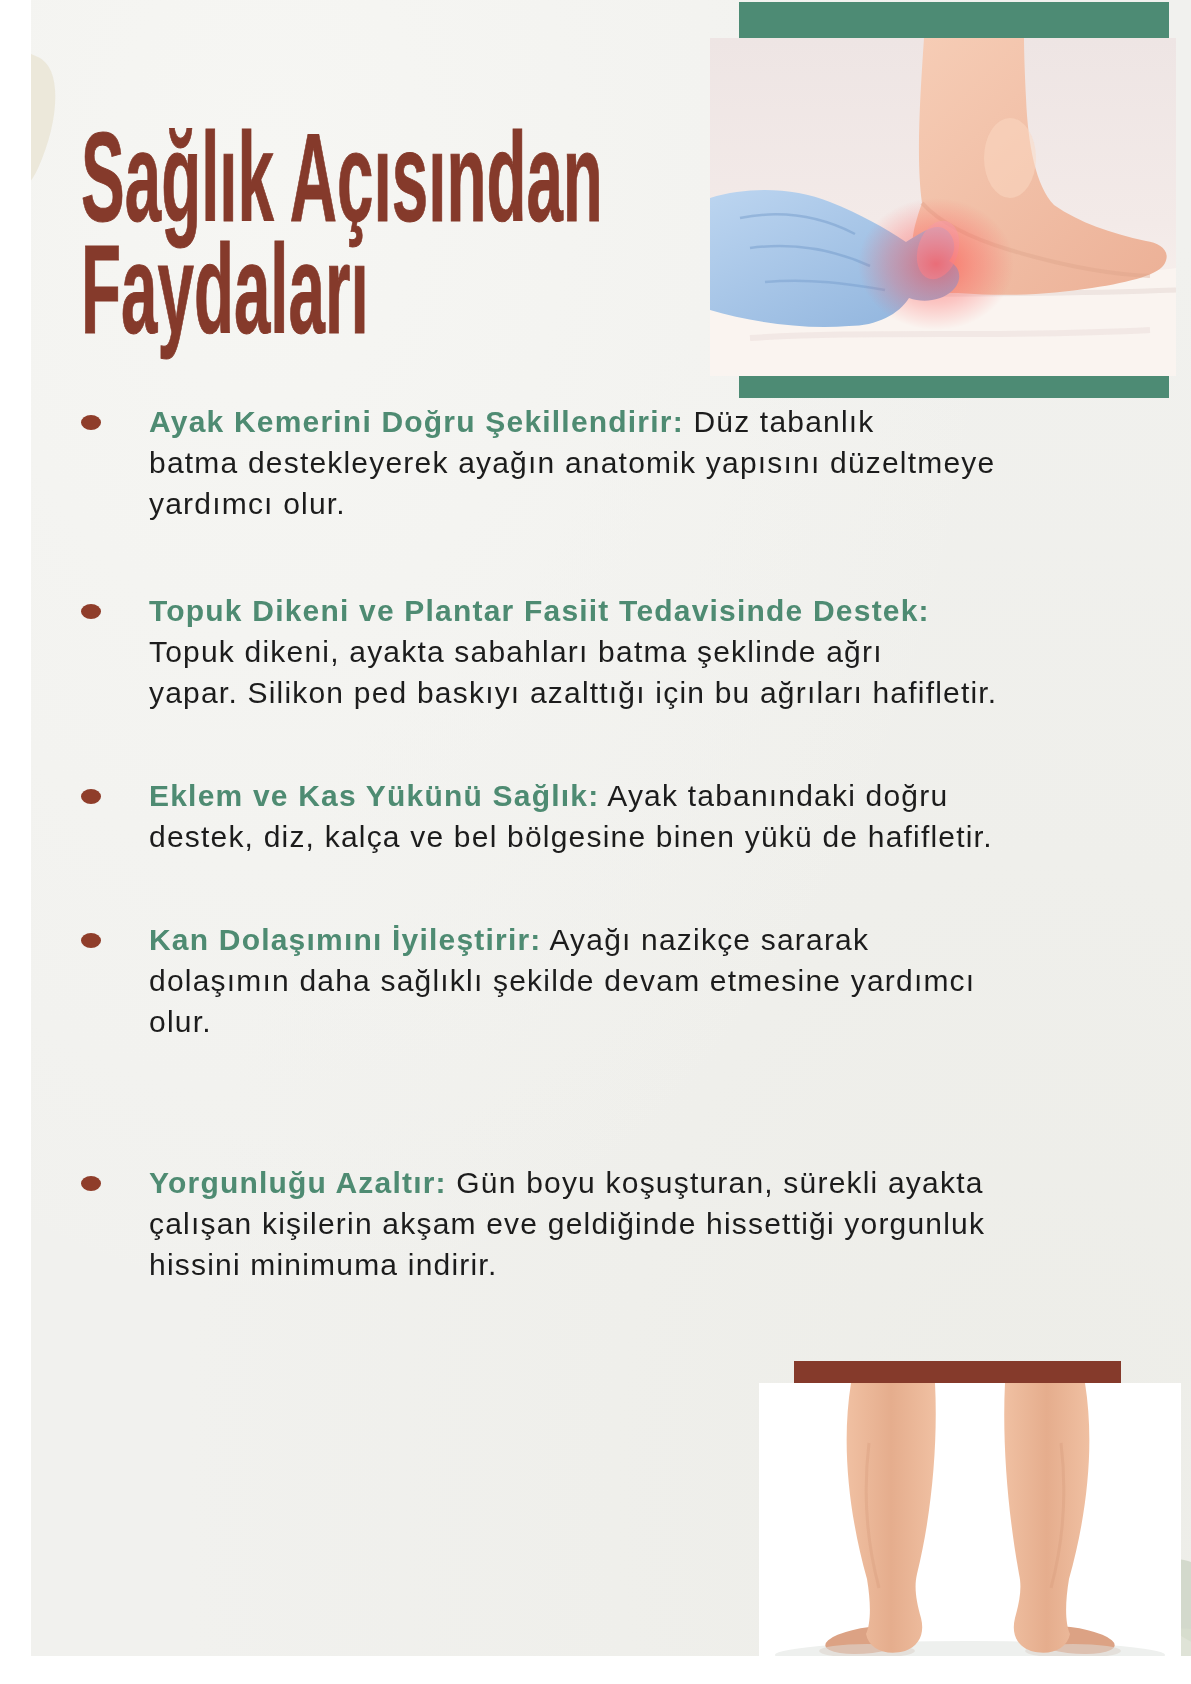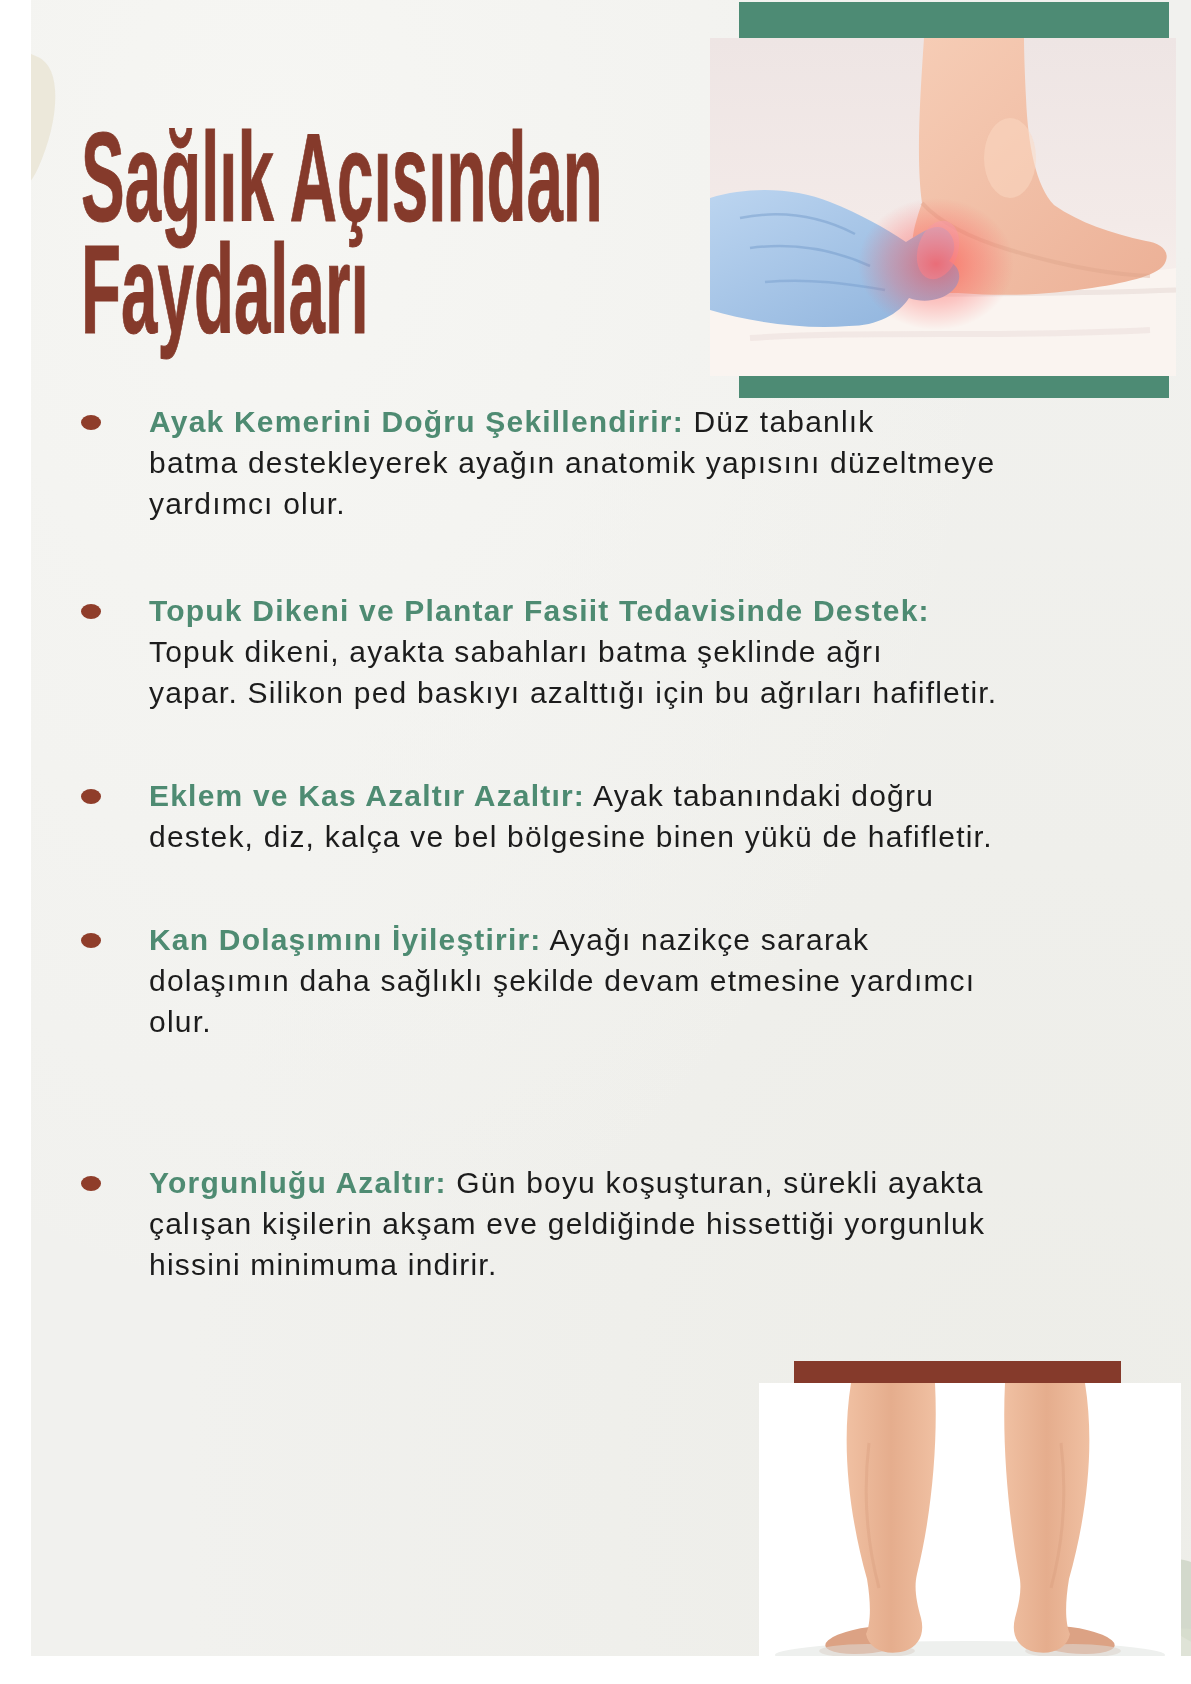--- a/index.html
+++ b/index.html
@@ -125,21 +125,21 @@
 
     <li class="benefit">
       <span class="dot"></span>
       <span class="line"><strong class="benefit-heading">Topuk Dikeni ve Plantar Fasiit Tedavisinde Destek:</strong><span></span></span>
       <span class="line">Topuk dikeni, ayakta sabahları batma şeklinde ağrı</span>
       <span class="line">yapar. Silikon ped baskıyı azalttığı için bu ağrıları hafifletir.</span>
     </li>
 
     <li class="benefit">
       <span class="dot"></span>
-      <span class="line"><strong class="benefit-heading">Eklem ve Kas Azaltır Azaltır:</strong><span> Ayak tabanındaki doğru</span></span>
+      <span class="line"><strong class="benefit-heading">Eklem ve Kas Yükünü Sağlık:</strong><span> Ayak tabanındaki doğru</span></span>
       <span class="line">destek, diz, kalça ve bel bölgesine binen yükü de hafifletir.</span>
     </li>
 
     <li class="benefit gap-xl">
       <span class="dot"></span>
       <span class="line"><strong class="benefit-heading">Kan Dolaşımını İyileştirir:</strong><span> Ayağı nazikçe sararak</span></span>
       <span class="line">dolaşımın daha sağlıklı şekilde devam etmesine yardımcı</span>
       <span class="line">olur.</span>
     </li>
 

